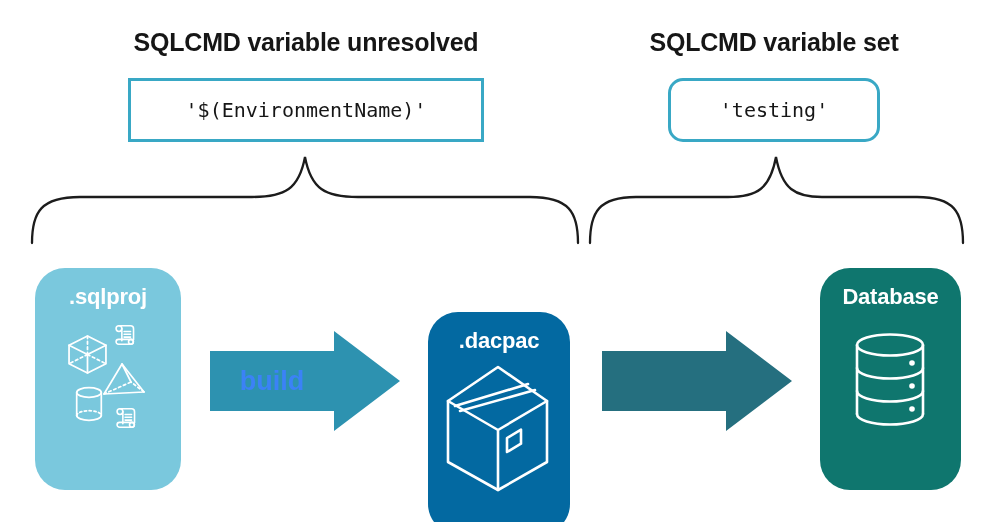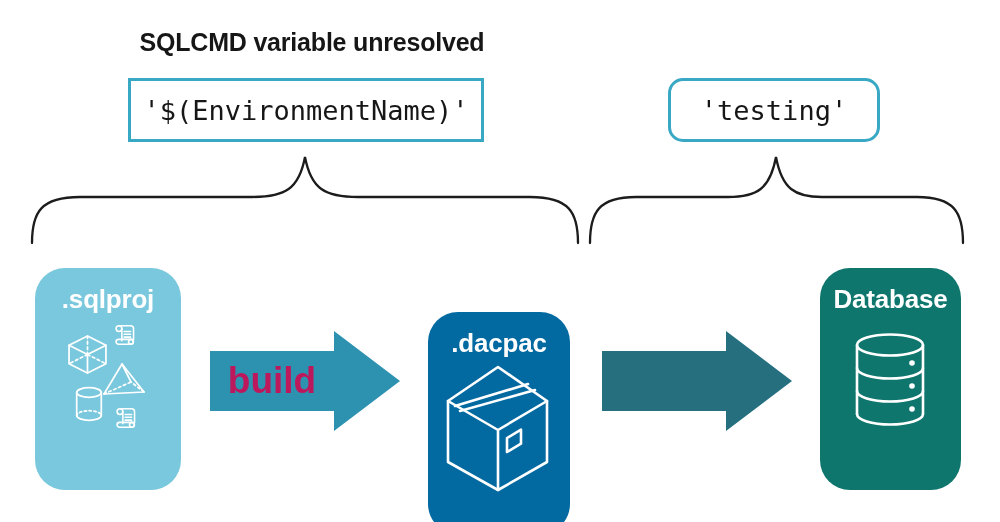--- a/index.html
+++ b/index.html
@@ -1,47 +1,48 @@
 <!DOCTYPE html>
 <html><head>
 <meta charset="utf-8">
 <style>
   html,body{margin:0;padding:0;background:#fff;}
   .stage{position:relative;width:1000px;height:522px;background:#fff;overflow:hidden;
          font-family:"Liberation Sans",sans-serif;}
   .heading{position:absolute;top:28px;font-size:25px;font-weight:700;color:#161616;
            text-align:center;letter-spacing:-0.2px;}
-  .heading.left{left:116px;width:392px;}
+  .heading.left{left:110px;width:392px;}
   .heading.right{left:625px;width:298px;}
   .codebox{position:absolute;top:78px;height:64px;border:3px solid #39A8C5;background:#fff;
            display:flex;align-items:center;justify-content:center;box-sizing:border-box;}
   .codebox.left{left:128px;width:356px;}
   .codebox.right{left:668px;width:212px;}
-  .codebox code{font-family:"DejaVu Sans Mono",monospace;font-size:27px;color:#161616;white-space:pre;}
+  .codebox code{font-family:"DejaVu Sans Mono",monospace;font-size:20px;color:#161616;white-space:pre;}
   .braces{position:absolute;left:0;top:0;width:1000px;height:522px;pointer-events:none;}
   .node{position:absolute;top:268px;height:222px;border-radius:30px;}
   .node-sqlproj{left:35px;width:146px;}
   .node-dacpac{left:428px;width:142px;}
   .node-database{left:820px;width:141px;}
-  .node-label{display:block;margin-top:16px;text-align:center;font-size:26px;font-weight:700;
+  .node-label{display:block;margin-top:16px;text-align:center;font-size:22px;font-weight:700;
               color:#fff;letter-spacing:-0.2px;}
   .node svg{position:absolute;stroke:#fff;fill:none;stroke-linecap:round;stroke-linejoin:round;}
   .node svg .dot{fill:#fff;stroke:none;}
   .arrows{position:absolute;left:0;top:0;width:1000px;height:522px;pointer-events:none;}
   .arrow-label{position:absolute;top:351px;width:124px;height:60px;display:flex;align-items:center;
-               justify-content:center;font-size:37px;font-weight:700;color:#be185d;}
+               justify-content:center;font-size:27px;font-weight:700;color:#3b82f6;}
   .arrow-label.build{left:210px;}
   .arrow-label.deploy{left:602px;}
 </style>
 </head>
 <body>
 
 <div class="stage">
 
   <div class="heading left">SQLCMD variable unresolved</div>
+  <div class="heading right">SQLCMD variable set</div>
 
   <div class="codebox left" style="border-color: rgb(57, 168, 197);">
     <code>'$(EnvironmentName)'</code>
   </div>
   <div class="codebox right" style="border-color: rgb(57, 168, 197); border-radius: 15px;">
     <code>'testing'</code>
   </div>
 
   <svg class="braces" viewBox="0 0 1000 522">
     <path fill="none" stroke-width="2.3" stroke-linecap="round" d="M32 243 C32 212, 41 197, 80 197 L252 197 C285 197, 299 189, 305 157

